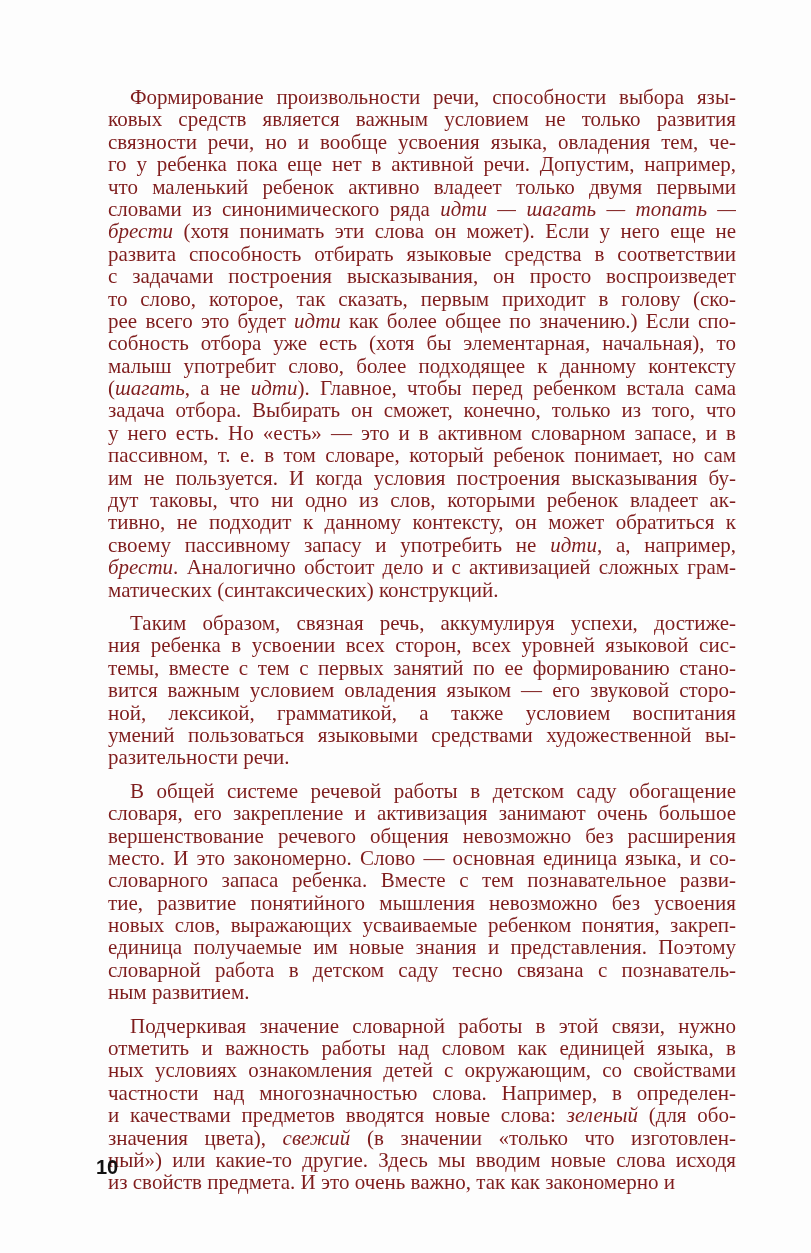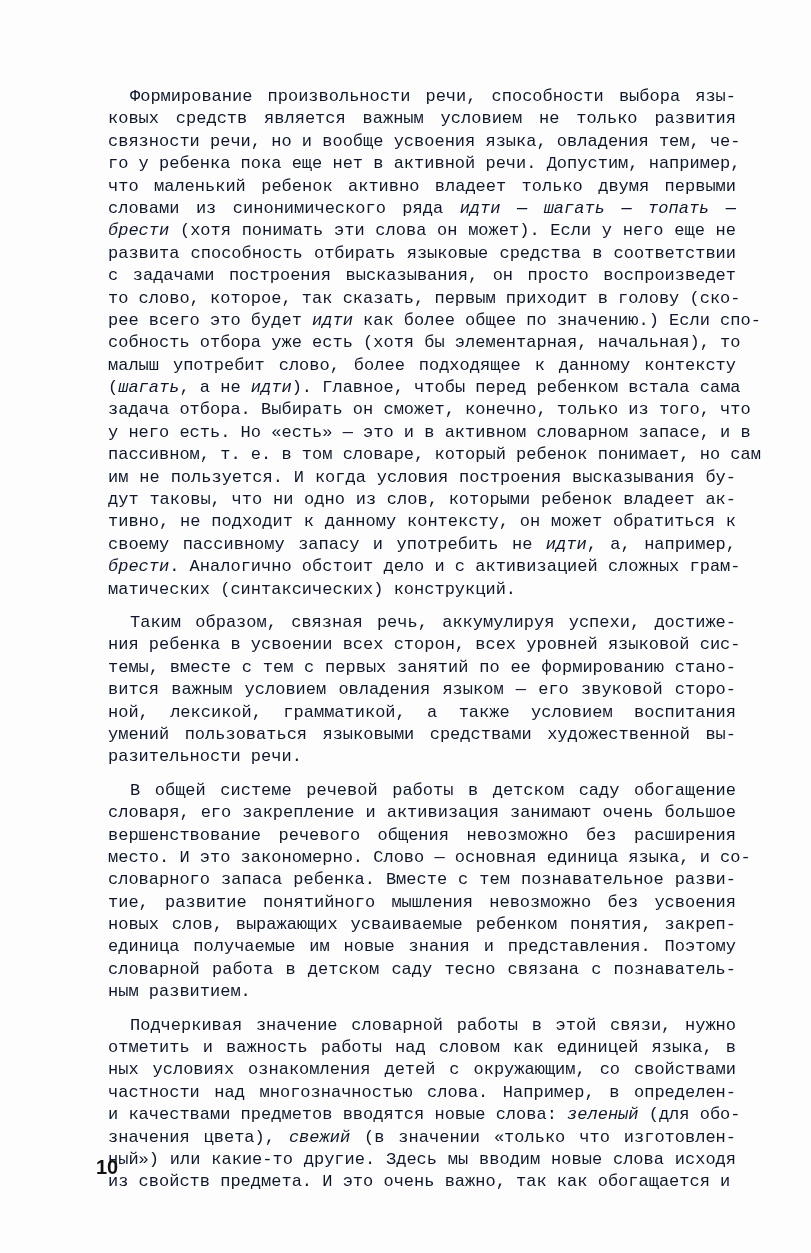--- a/index.html
+++ b/index.html
@@ -1,20 +1,20 @@
 <!DOCTYPE html>
 <html><head>
 <meta charset="utf-8">
 <style>
   html,body{margin:0;padding:0;background:#ffffff;}
   body{width:811px;height:1253px;position:relative;overflow:hidden;}
   .page{position:absolute;left:0;top:0;width:811px;height:1253px;background:#fdfdfd;}
   .text{position:absolute;left:108px;top:86px;width:628px;
-        font-family:Liberation Mono, monospace;
-        font-size:17px;color:#0f172a;}
+        font-family:Liberation Serif, serif;
+        font-size:21px;color:#7f1d1d;}
   .line{height:22.4px;line-height:22.4px;white-space:nowrap;
         text-align:justify;text-align-last:justify;overflow:visible;}
   .line.last{text-align-last:left;}
   .line.indent{padding-left:22px;}
   .gap{height:11px;}
   .it{font-style:italic;}
   .pagenum{position:absolute;left:96px;top:1156px;
            font-family:Liberation Sans, sans-serif;
            font-size:20px;font-weight:bold;color:#111;text-align:right;}
 </style>
@@ -73,17 +73,17 @@
       </div>
       <div class="gap"></div>
       <div>
         <div class="line indent">Подчеркивая значение словарной работы в этой связи, нужно</div>
         <div class="line">отметить и важность работы над словом как единицей языка, в</div>
         <div class="line">ных условиях ознакомления детей с окружающим, со свойствами</div>
         <div class="line">частности над многозначностью слова. Например, в определен-</div>
         <div class="line">и качествами предметов вводятся новые слова: <span class="it">зеленый</span> (для обо-</div>
         <div class="line">значения цвета), <span class="it">свежий</span> (в значении «только что изготовлен-</div>
         <div class="line">ный») или какие-то другие. Здесь мы вводим новые слова исходя</div>
-        <div class="line last">из свойств предмета. И это очень важно, так как обогащается и</div>
+        <div class="line last">из свойств предмета. И это очень важно, так как закономерно и</div>
       </div>
     </div>
   <div class="pagenum">10</div>
 </div>
 
 </body></html>

